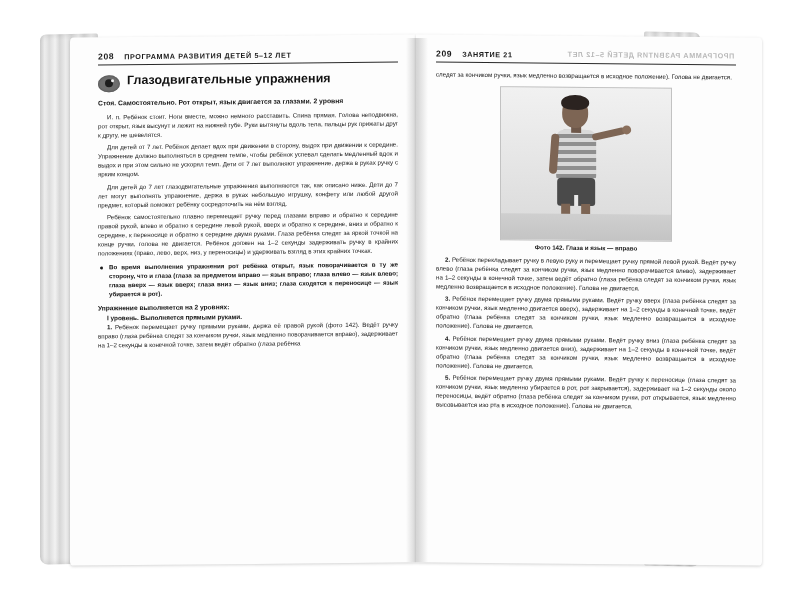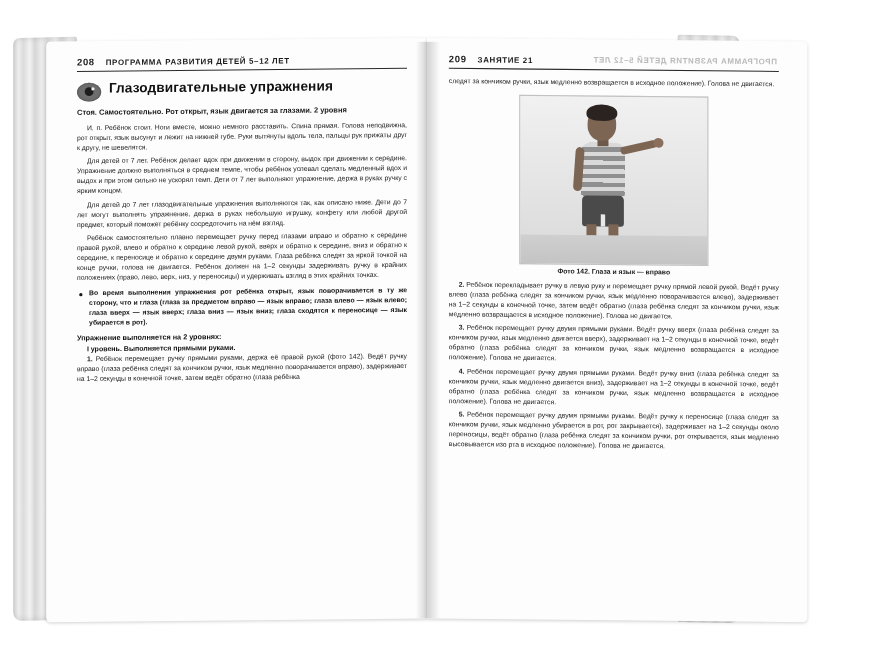--- a/index.html
+++ b/index.html
@@ -16,21 +16,21 @@
   .scene {
     position: relative;
     width: 800px;
     height: 600px;
     background: #ffffff;
   }
 
   
   .book {
     position: absolute;
-    left: 12px;
+    left: 40px;
     top: 14px;
     width: 660px;
     height: 572px;
   }
   .stack-left {
     position: absolute;
     left: 0px;
     top: 20px;
     width: 58px;
     height: 530px;

